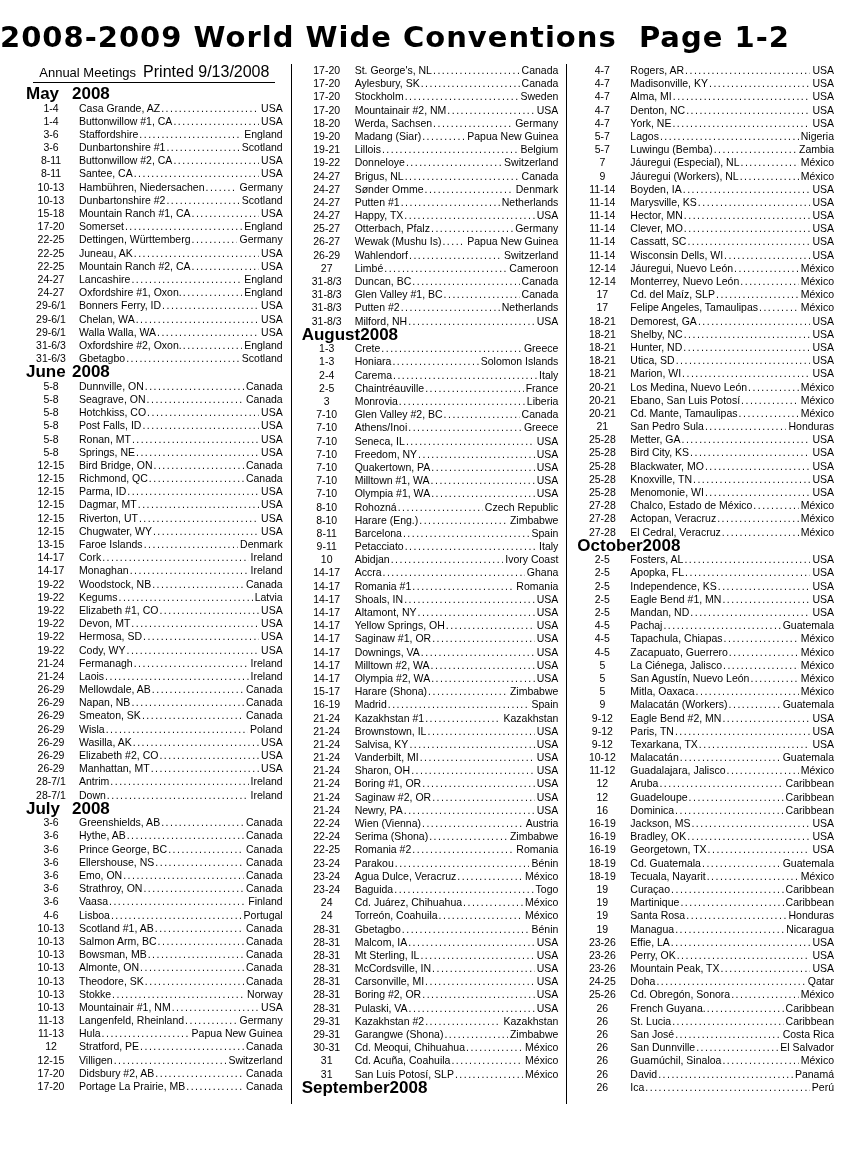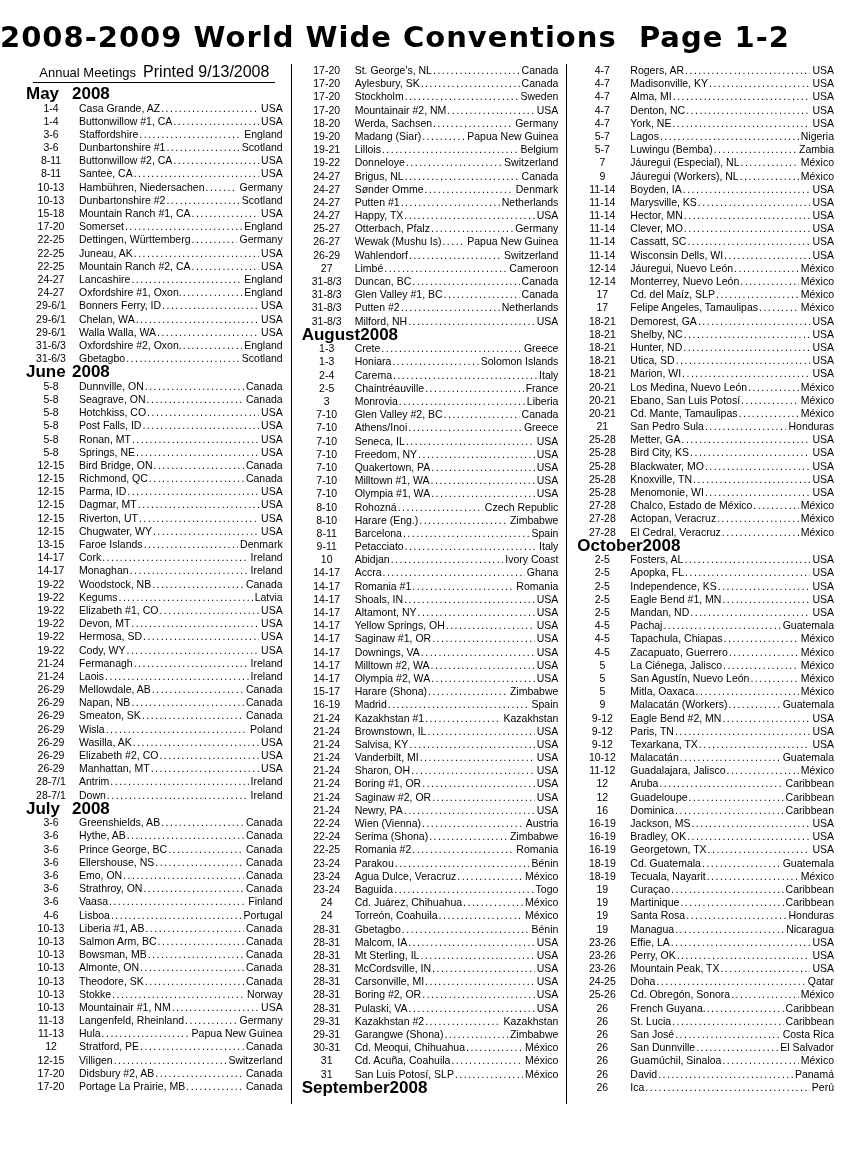--- a/index.html
+++ b/index.html
@@ -465,21 +465,21 @@
           <span class="country">Finland</span>
         </div>
         <div class="row">
           <span class="date">4-6</span>
           <span class="place">Lisboa</span>
           <span class="dots"></span>
           <span class="country">Portugal</span>
         </div>
         <div class="row">
           <span class="date">10-13</span>
-          <span class="place">Liberia #1, AB</span>
+          <span class="place">Scotland #1, AB</span>
           <span class="dots"></span>
           <span class="country">Canada</span>
         </div>
         <div class="row">
           <span class="date">10-13</span>
           <span class="place">Salmon Arm, BC</span>
           <span class="dots"></span>
           <span class="country">Canada</span>
         </div>
         <div class="row">

